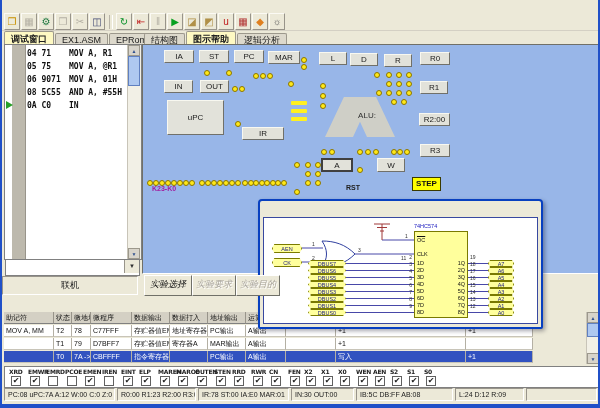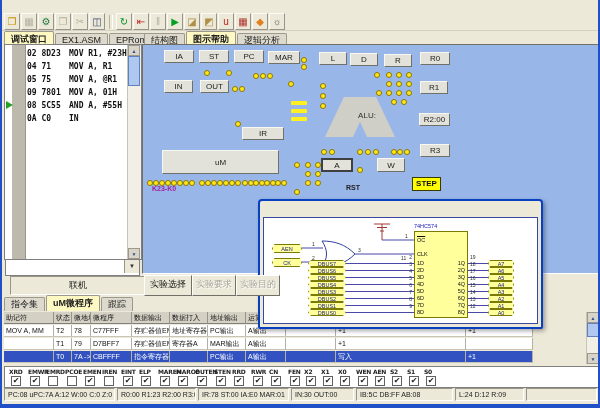--- a/index.html
+++ b/index.html
@@ -38,28 +38,28 @@
   #codescroll{right:0;top:0;width:13px;height:100%;}
   .sarrow{position:absolute;left:0;width:12px;height:11px;background:#D8D4CA;border:1px solid #9C988C;
           font-size:5px;text-align:center;line-height:11px;color:#30518F;box-sizing:border-box;}
   .sarrow.up{top:0;} .sarrow.down{bottom:0;}
   .sthumb{position:absolute;left:0;width:12px;background:#AEC8F0;border:1px solid #6080C0;box-sizing:border-box;}
   
   #combo{position:absolute;left:3px;top:259px;width:133px;height:15px;background:#FFF;border:1px solid #808080;}
   #combo .cval{position:absolute;left:2px;top:1px;font-size:8px;color:#202020;}
   #combobtn{position:absolute;right:0;top:0;width:14px;height:13px;background:#ECE9D8;
             border-left:1px solid #98948A;text-align:center;font-size:6px;line-height:13px;color:#303030;}
-  #linkbar{position:absolute;left:8px;top:276px;width:134px;height:17px;background:#ECE9D8;
+  #linkbar{position:absolute;left:0;top:276px;width:134px;height:17px;background:#ECE9D8;
            border:1px solid;border-color:#98948A #FFF #FFF #98948A;text-align:center;
            font-size:9px;line-height:17px;color:#202020;}
   #bottomtabs{position:absolute;left:2px;top:293px;height:19px;}
   
   .expbtn{position:absolute;top:275px;height:19px;background:#ECE9D8;font-size:9px;text-align:center;
           border-top:1px solid #FFF;border-left:1px solid #FFF;border-right:1px solid #707068;
-          border-bottom:1px solid #707068;line-height:17px;color:#101010;}
+          border-bottom:1px solid #707068;line-height:17px;color:#101010;font-style:italic;}
   .expbtn.dis{color:#A8A49C;text-shadow:1px 1px 0 #FFF;}
   
   #diagram{position:absolute;left:140px;top:44px;width:455px;height:228px;background:#98B6E8;
            border:1px solid;border-color:#707068 #FFF #FFF #707068;overflow:hidden;}
   .blk{position:absolute;background:#E2E2DA;border-top:1px solid #F8F8F0;border-left:1px solid #F8F8F0;
        border-right:1px solid #70706A;border-bottom:1px solid #70706A;font-size:8px;color:#202020;
        display:flex;align-items:center;justify-content:center;box-sizing:border-box;}
   .blk.blksel{border:2px solid #404040;}
   .led{position:absolute;width:4px;height:4px;border-radius:50%;background:#FFE81A;border:1px solid #8B7500;}
   .bar{position:absolute;width:16px;height:4px;background:#FFF020;border-radius:1px;}
@@ -134,61 +134,59 @@
       <div class="tbtn" style="color: rgb(224, 128, 32);">◆</div>
       <div class="tbtn" style="color: rgb(80, 80, 80);">☼</div>
     </div>
   <div id="lefttabs"><div class="tab act">调试窗口</div><div class="tab">EX1.ASM</div><div class="tab">EPRom</div></div>
   <div id="maintabs"><div class="tab">结构图</div><div class="tab act">图示帮助</div><div class="tab">逻辑分析</div></div>
 
   <div id="codepanel">
     <div id="gutter"></div>
     <div id="curarrow" style="top: 56px;"></div>
     <div id="codelines">
-        <div class="cline"><span class="cbytes">02 8D23</span><span>MOV R1, #23H</span></div>
         <div class="cline"><span class="cbytes">04 71</span><span>MOV A, R1</span></div>
         <div class="cline"><span class="cbytes">05 75</span><span>MOV A, @R1</span></div>
-        <div class="cline"><span class="cbytes">09 7801</span><span>MOV A, 01H</span></div>
+        <div class="cline"><span class="cbytes">06 9071</span><span>MOV A, 01H</span></div>
         <div class="cline"><span class="cbytes">08 5C55</span><span>AND A, #55H</span></div>
         <div class="cline"><span class="cbytes">0A C0</span><span>IN</span></div>
       </div>
     <div class="vscroll" id="codescroll">
       <div class="sarrow up">▲</div>
       <div class="sthumb" style="top:11px;height:30px;"></div>
       <div class="sarrow down">▼</div>
     </div>
   </div>
 
   <div id="combo">
     <span class="cval"></span>
     <div id="combobtn">▼</div>
   </div>
   <div id="linkbar">联机</div>
-  <div id="bottomtabs"><div class="tab">指令集</div><div class="tab act">uM微程序</div><div class="tab">跟踪</div></div>
 
   <div id="diagram">
     <div id="alu"></div>
     <div id="alulbl">ALU:</div>
     <div id="stepbtn">STEP</div>
     <span id="klabel">K23-K0</span>
     <span id="rstlabel">RST</span>
   <div class="blk" style="left: 21px; top: 5px; width: 30px; height: 13px;">IA</div>
       <div class="blk" style="left: 56px; top: 5px; width: 30px; height: 13px;">ST</div>
       <div class="blk" style="left: 91px; top: 5px; width: 30px; height: 13px;">PC</div>
       <div class="blk" style="left: 125px; top: 6px; width: 32px; height: 13px;">MAR</div>
       <div class="blk" style="left: 176px; top: 7px; width: 28px; height: 13px;">L</div>
       <div class="blk" style="left: 207px; top: 8px; width: 28px; height: 13px;">D</div>
       <div class="blk" style="left: 241px; top: 9px; width: 28px; height: 13px;">R</div>
       <div class="blk" style="left: 277px; top: 7px; width: 30px; height: 13px;">R0</div>
       <div class="blk" style="left: 21px; top: 35px; width: 29px; height: 13px;">IN</div>
       <div class="blk" style="left: 57px; top: 35px; width: 29px; height: 13px;">OUT</div>
       <div class="blk" style="left: 277px; top: 36px; width: 28px; height: 13px;">R1</div>
+      <div class="blk" style="left: 24px; top: 55px; width: 57px; height: 35px;">uPC</div>
       <div class="blk" style="left: 99px; top: 82px; width: 42px; height: 13px;">IR</div>
       <div class="blk" style="left: 276px; top: 68px; width: 31px; height: 13px;">R2:00</div>
-      <div class="blk" style="left: 19px; top: 105px; width: 117px; height: 24px;">uM</div>
       <div class="blk blksel" style="left: 178px; top: 113px; width: 32px; height: 14px;">A</div>
       <div class="blk" style="left: 234px; top: 113px; width: 28px; height: 14px;">W</div>
       <div class="blk" style="left: 277px; top: 99px; width: 30px; height: 13px;">R3</div>
       <div class="led" style="left: 4px; top: 135px;"></div>
       <div class="led" style="left: 10px; top: 135px;"></div>
       <div class="led" style="left: 16px; top: 135px;"></div>
       <div class="led" style="left: 22px; top: 135px;"></div>
       <div class="led" style="left: 28px; top: 135px;"></div>
       <div class="led" style="left: 34px; top: 135px;"></div>
       <div class="led" style="left: 40px; top: 135px;"></div>

